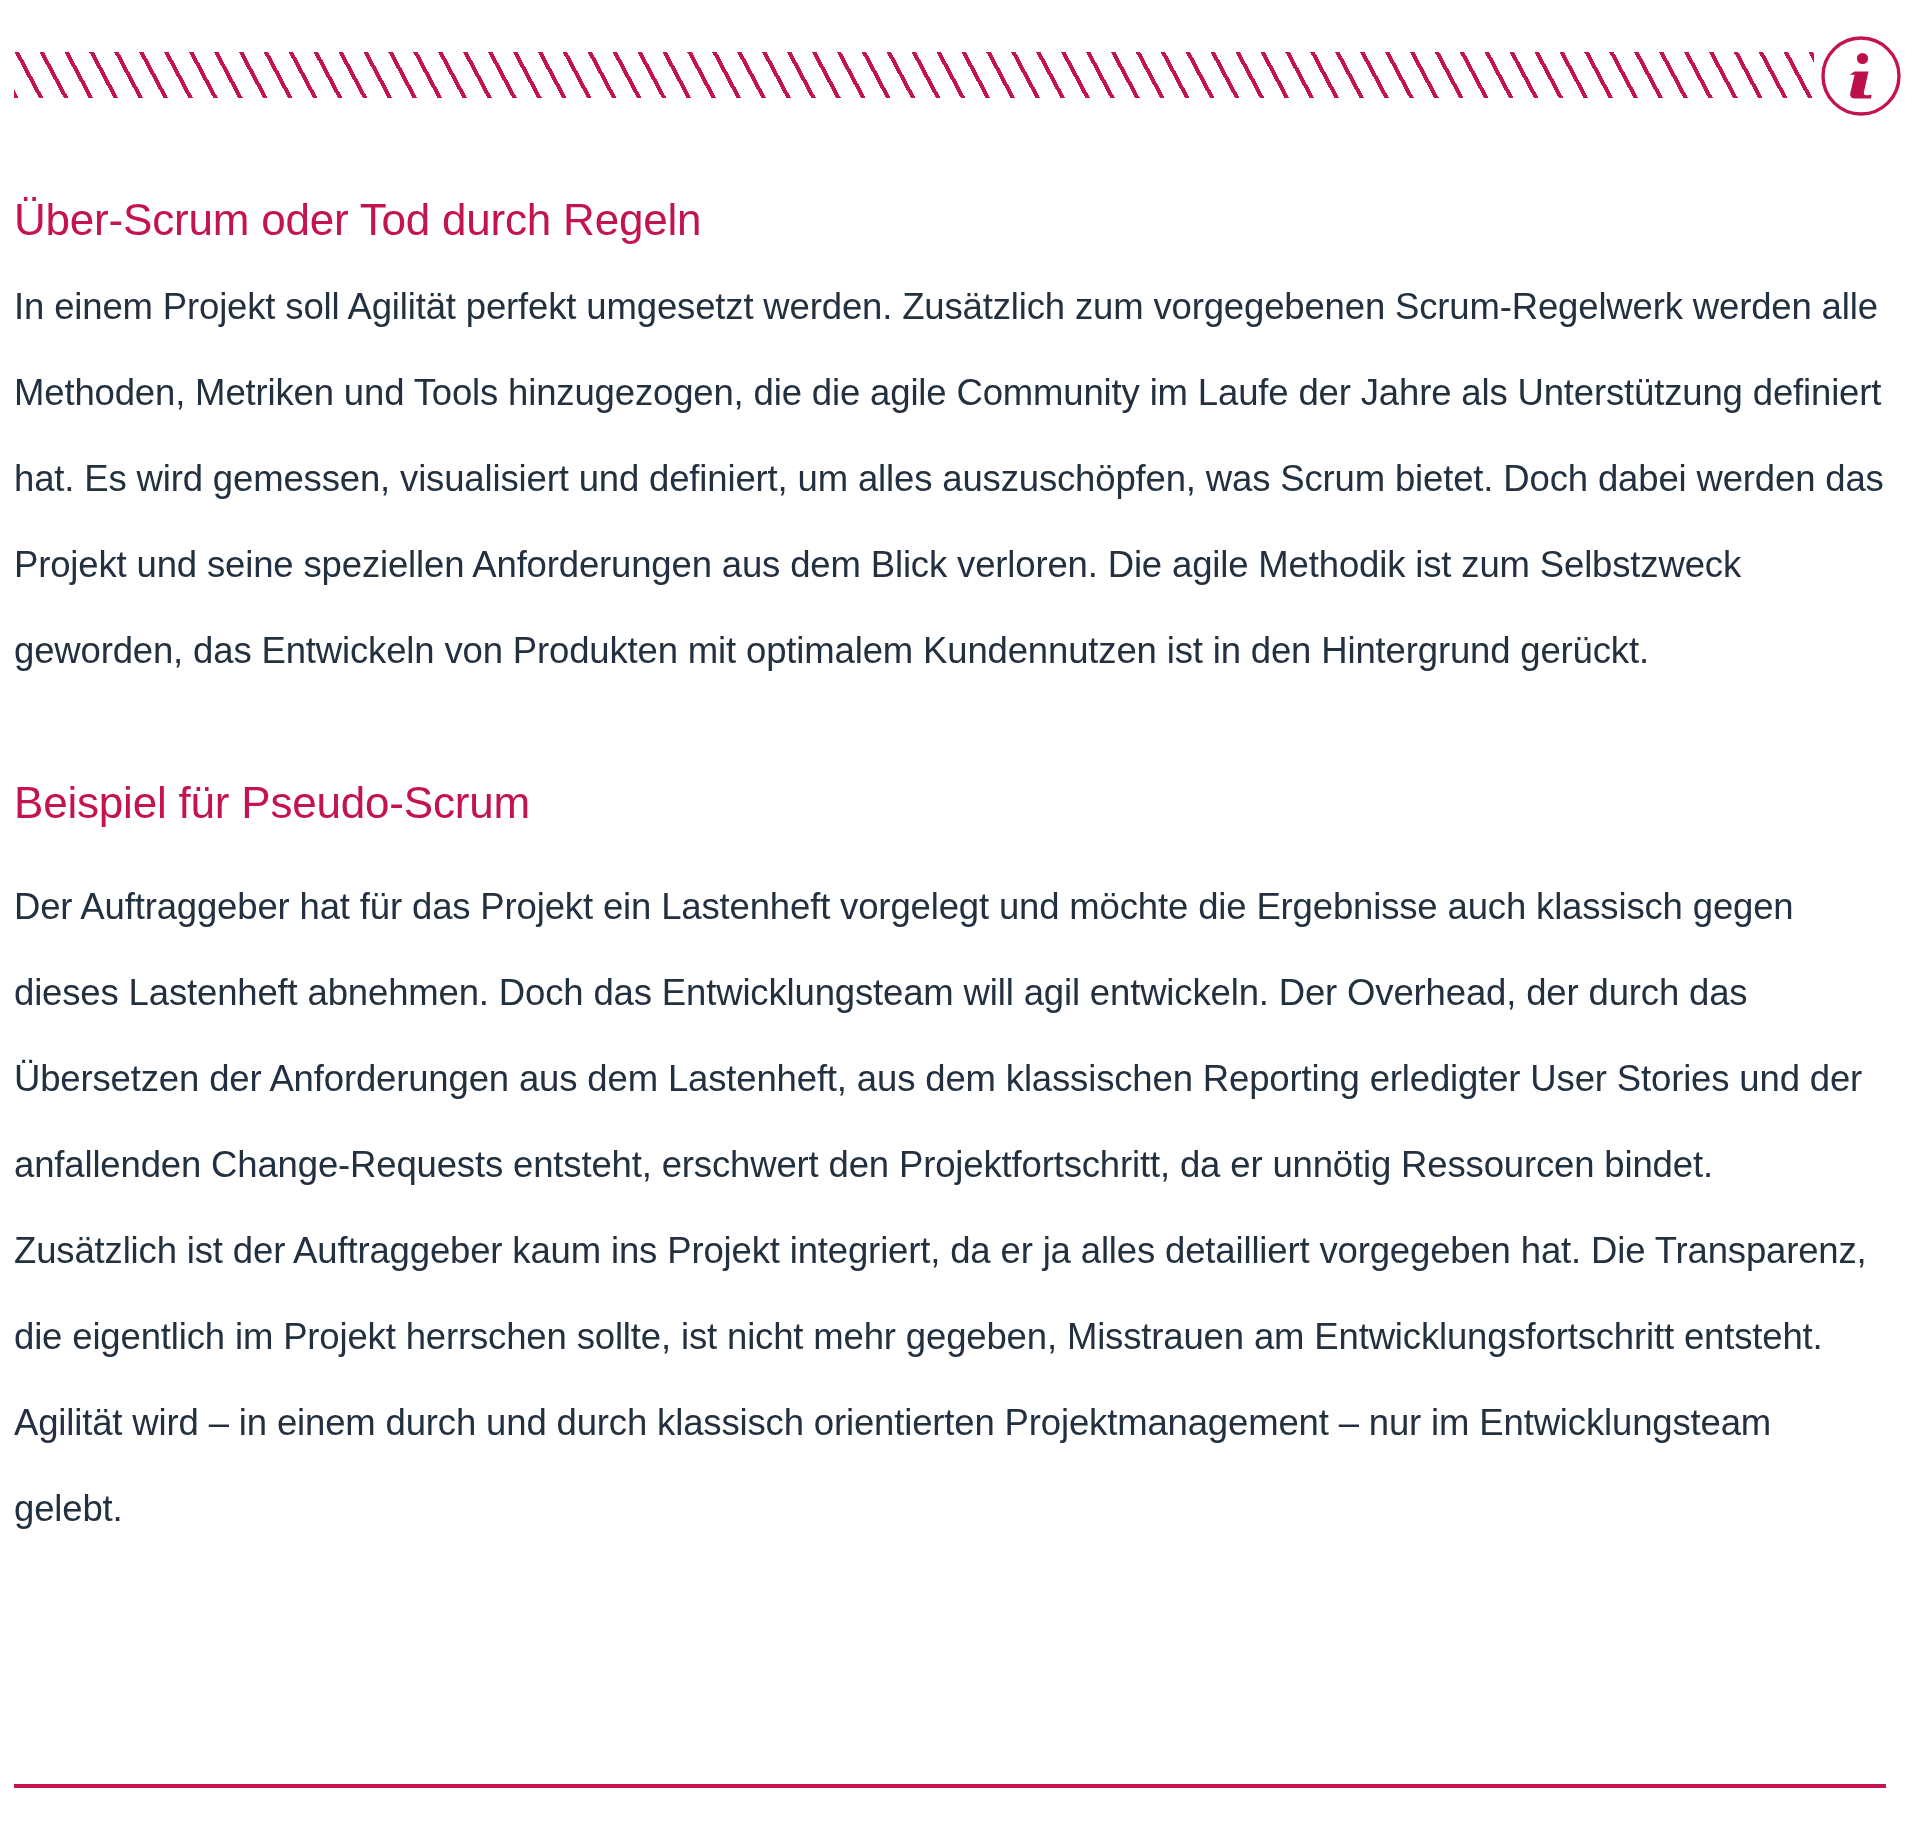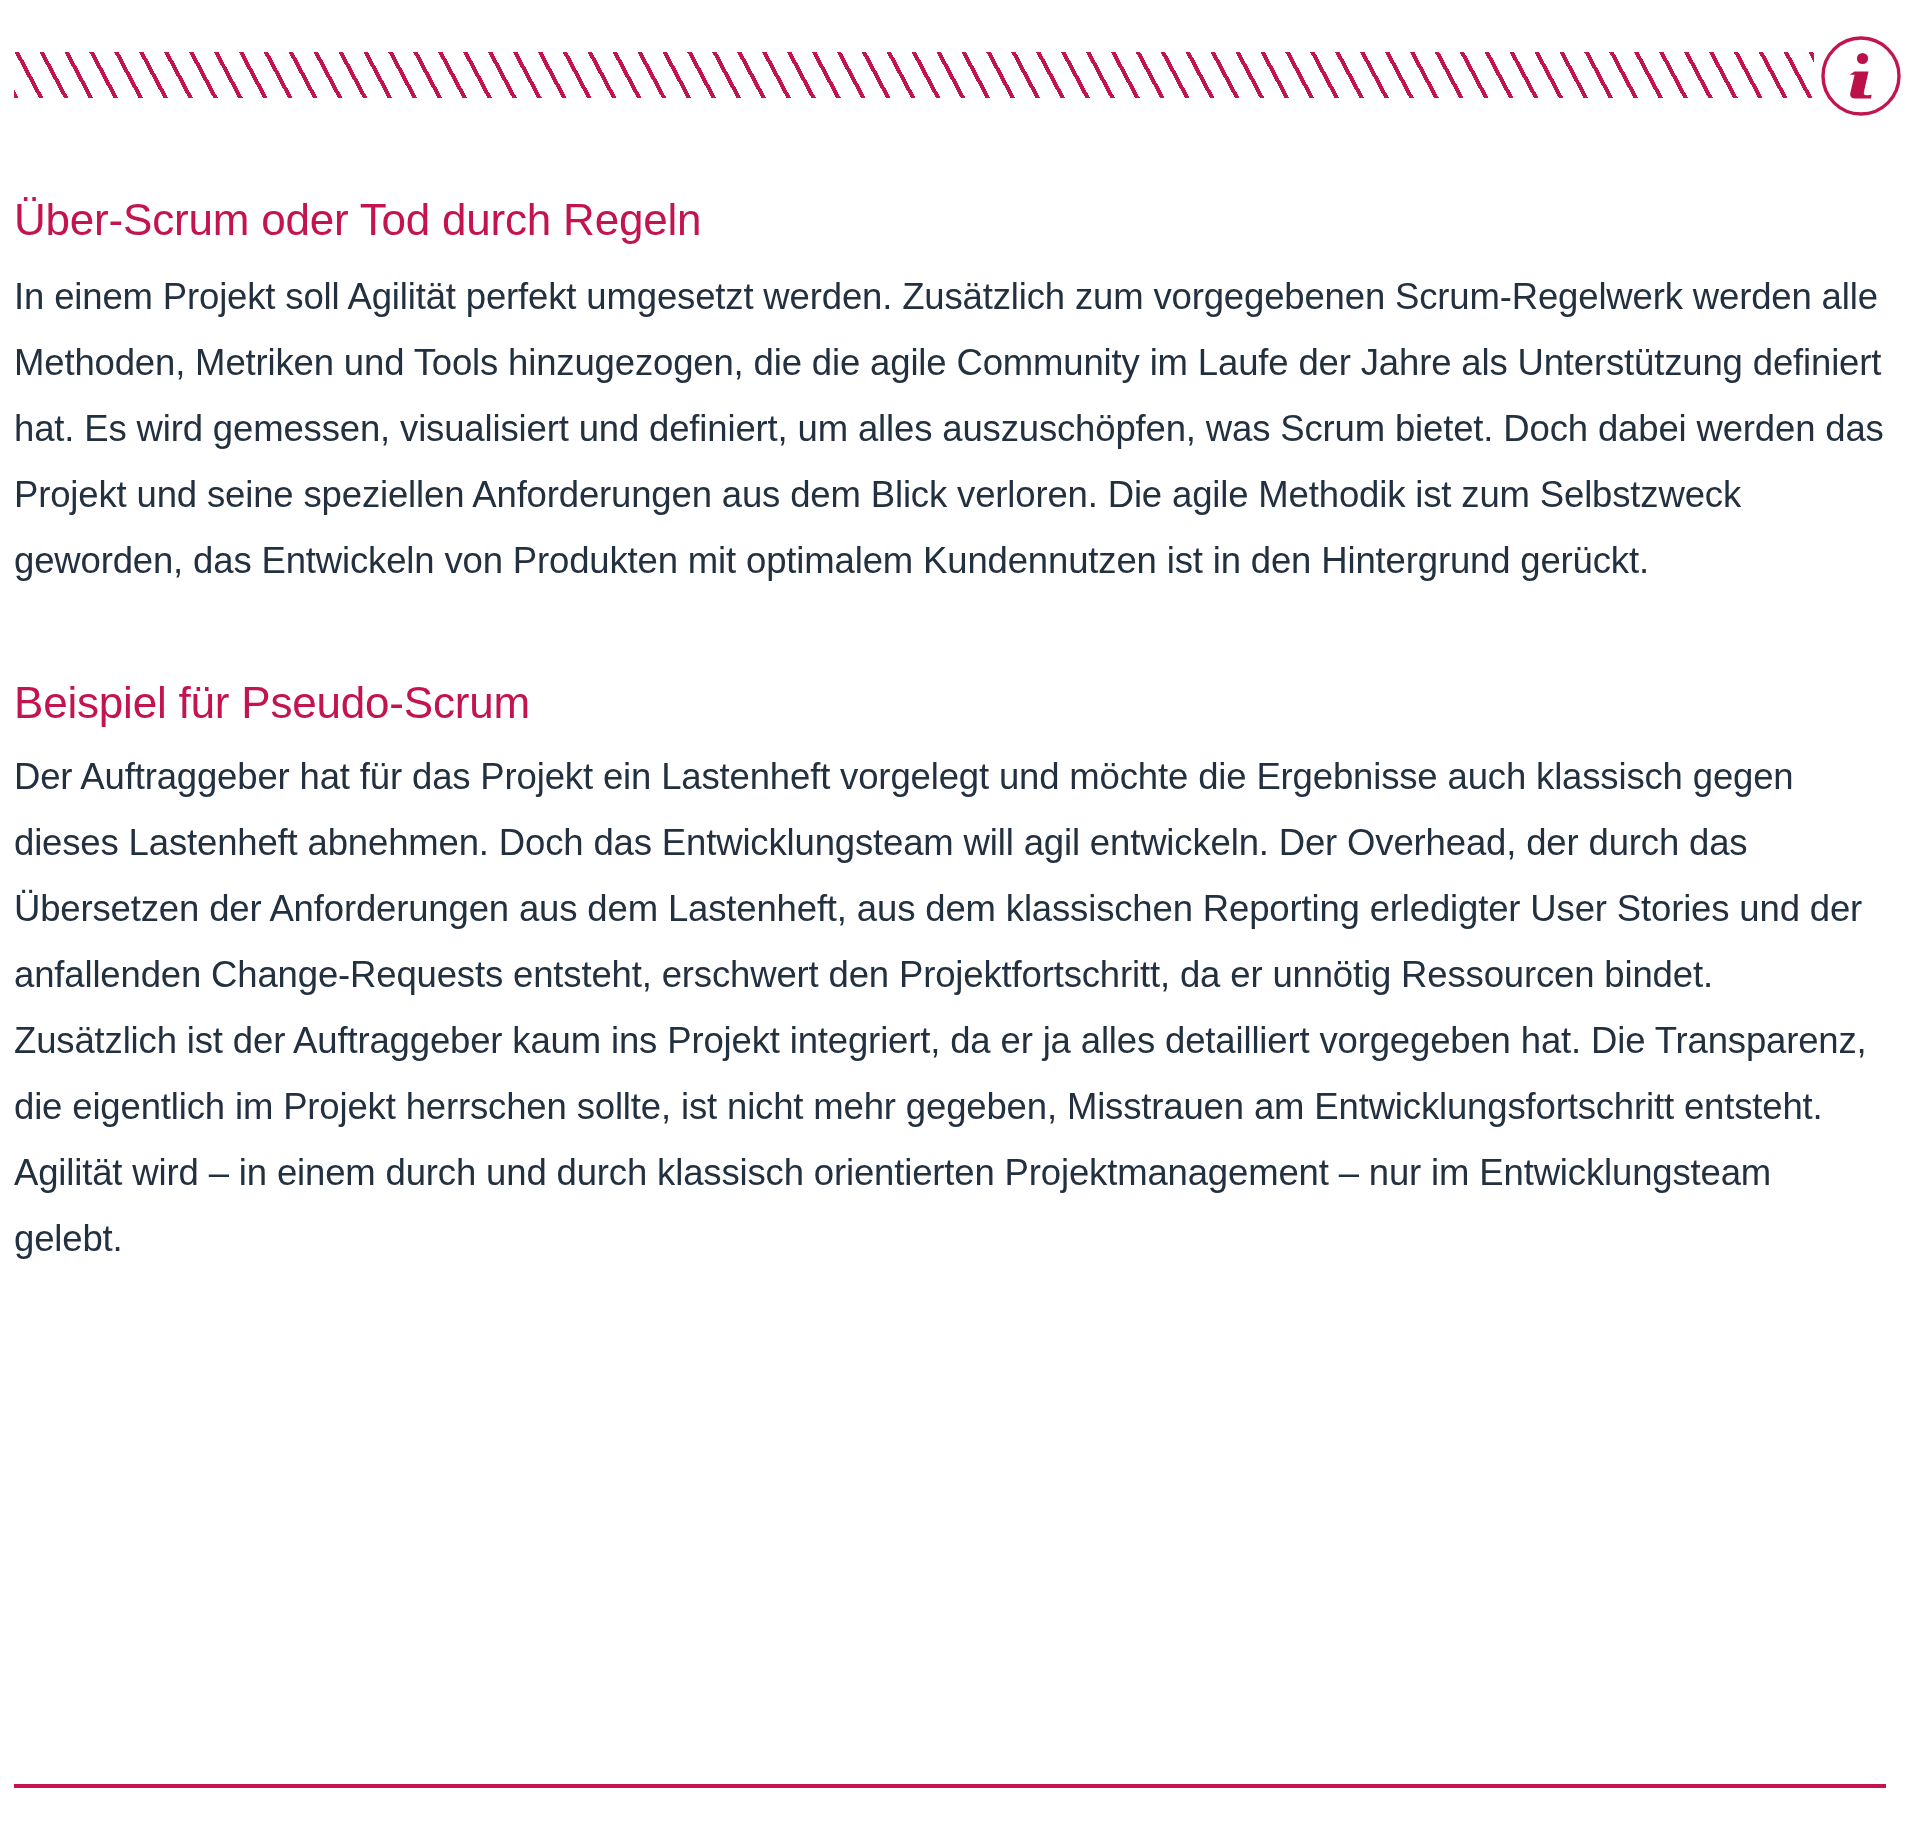--- a/index.html
+++ b/index.html
@@ -80,28 +80,28 @@
     line-height: 1.12;
   }
 
   p.body-text {
     margin: 0;
     padding: 0;
     color: #22303f;
     font-family: "Liberation Sans", sans-serif;
     font-size: 36.5px;
     font-weight: 400;
-    line-height: 66px;
+    line-height: 86px;
     letter-spacing: -0.15px;
     white-space: pre-line;
   }
 
   .block-1 h2.section-heading { margin-bottom: 20px; }
   .block-2 { margin-top: 84px; }
-  .block-2 h2.section-heading { margin-bottom: 16px; }
+  .block-2 h2.section-heading { margin-bottom: 36px; }
 
   
   .bottom-rule {
     position: absolute;
     left: 14px;
     top: 1784px;
     width: 1872px;
     height: 4px;
     background: #c31450;
   }

